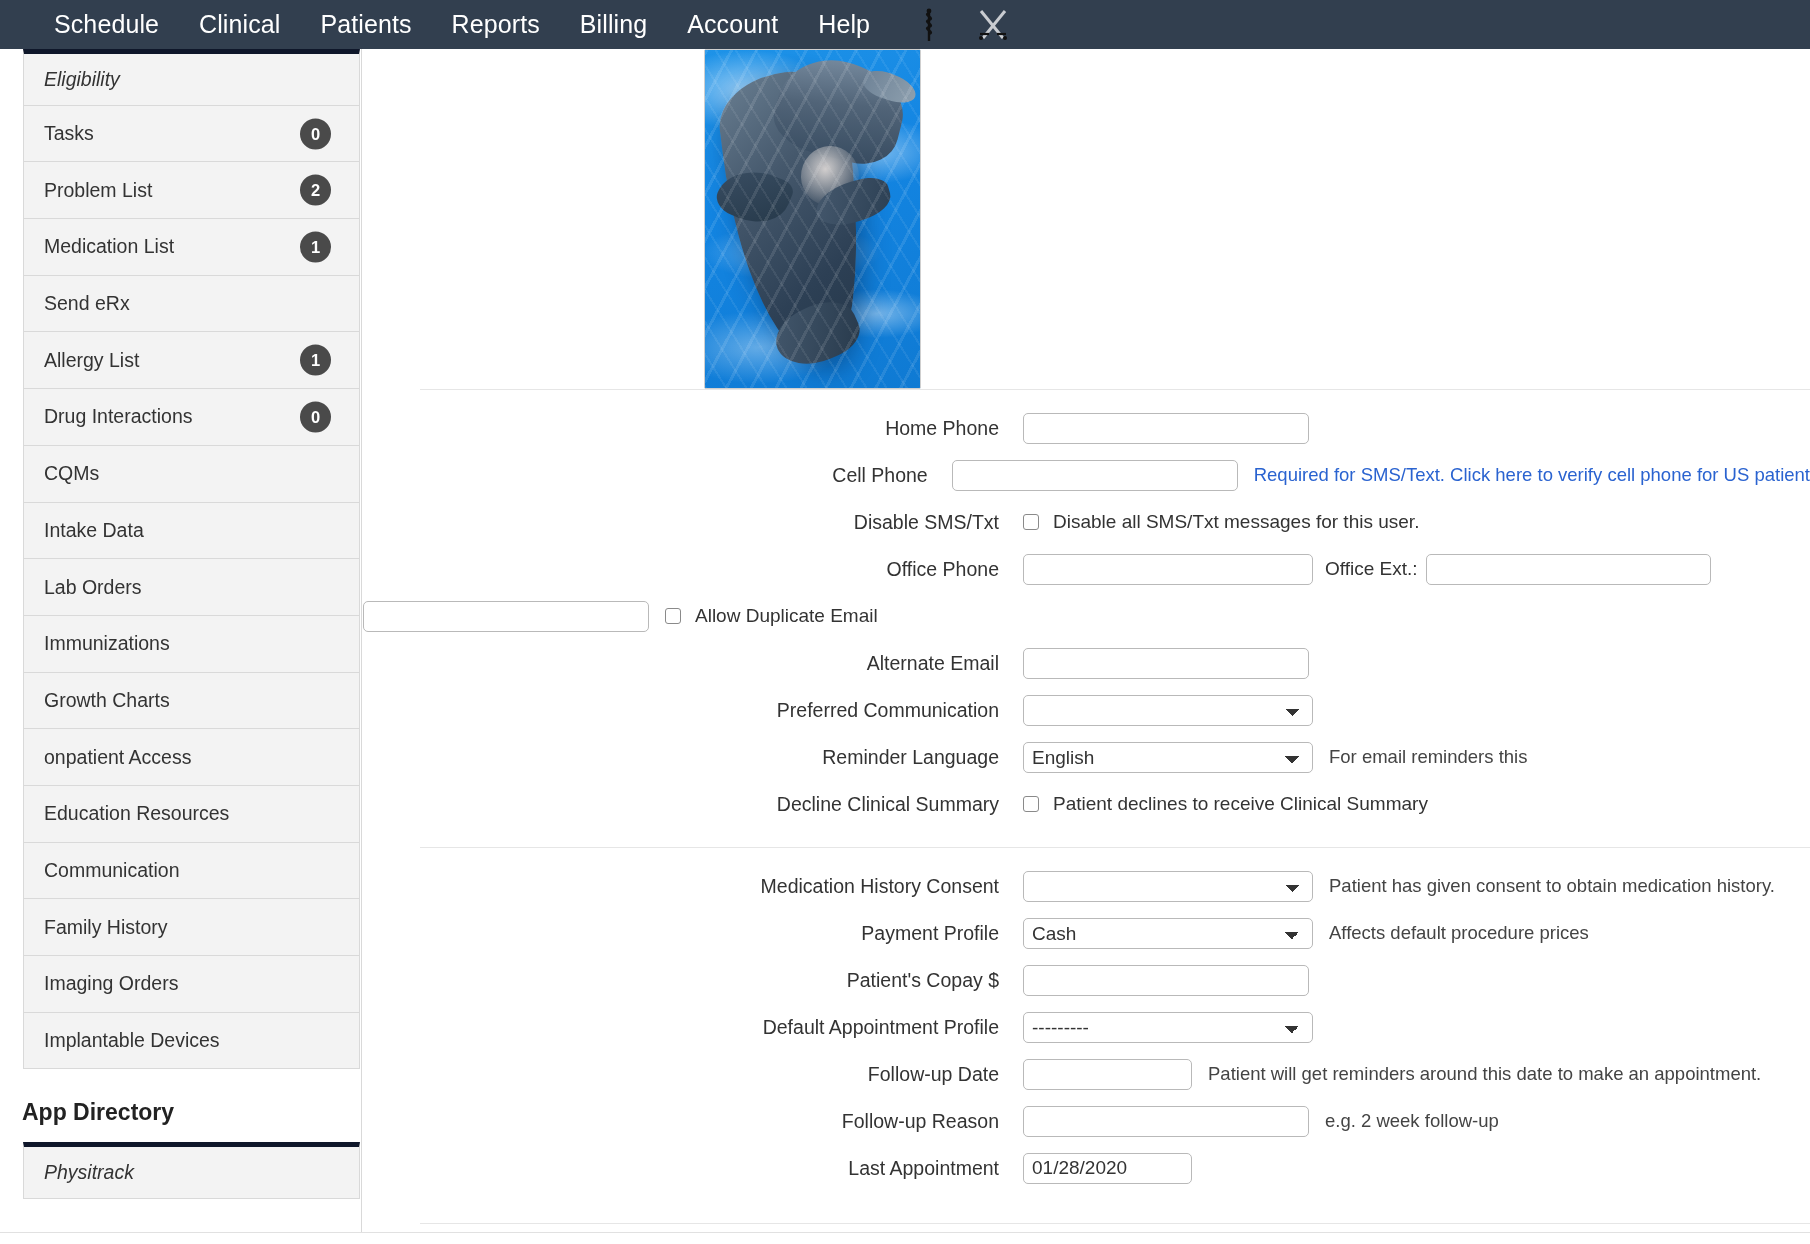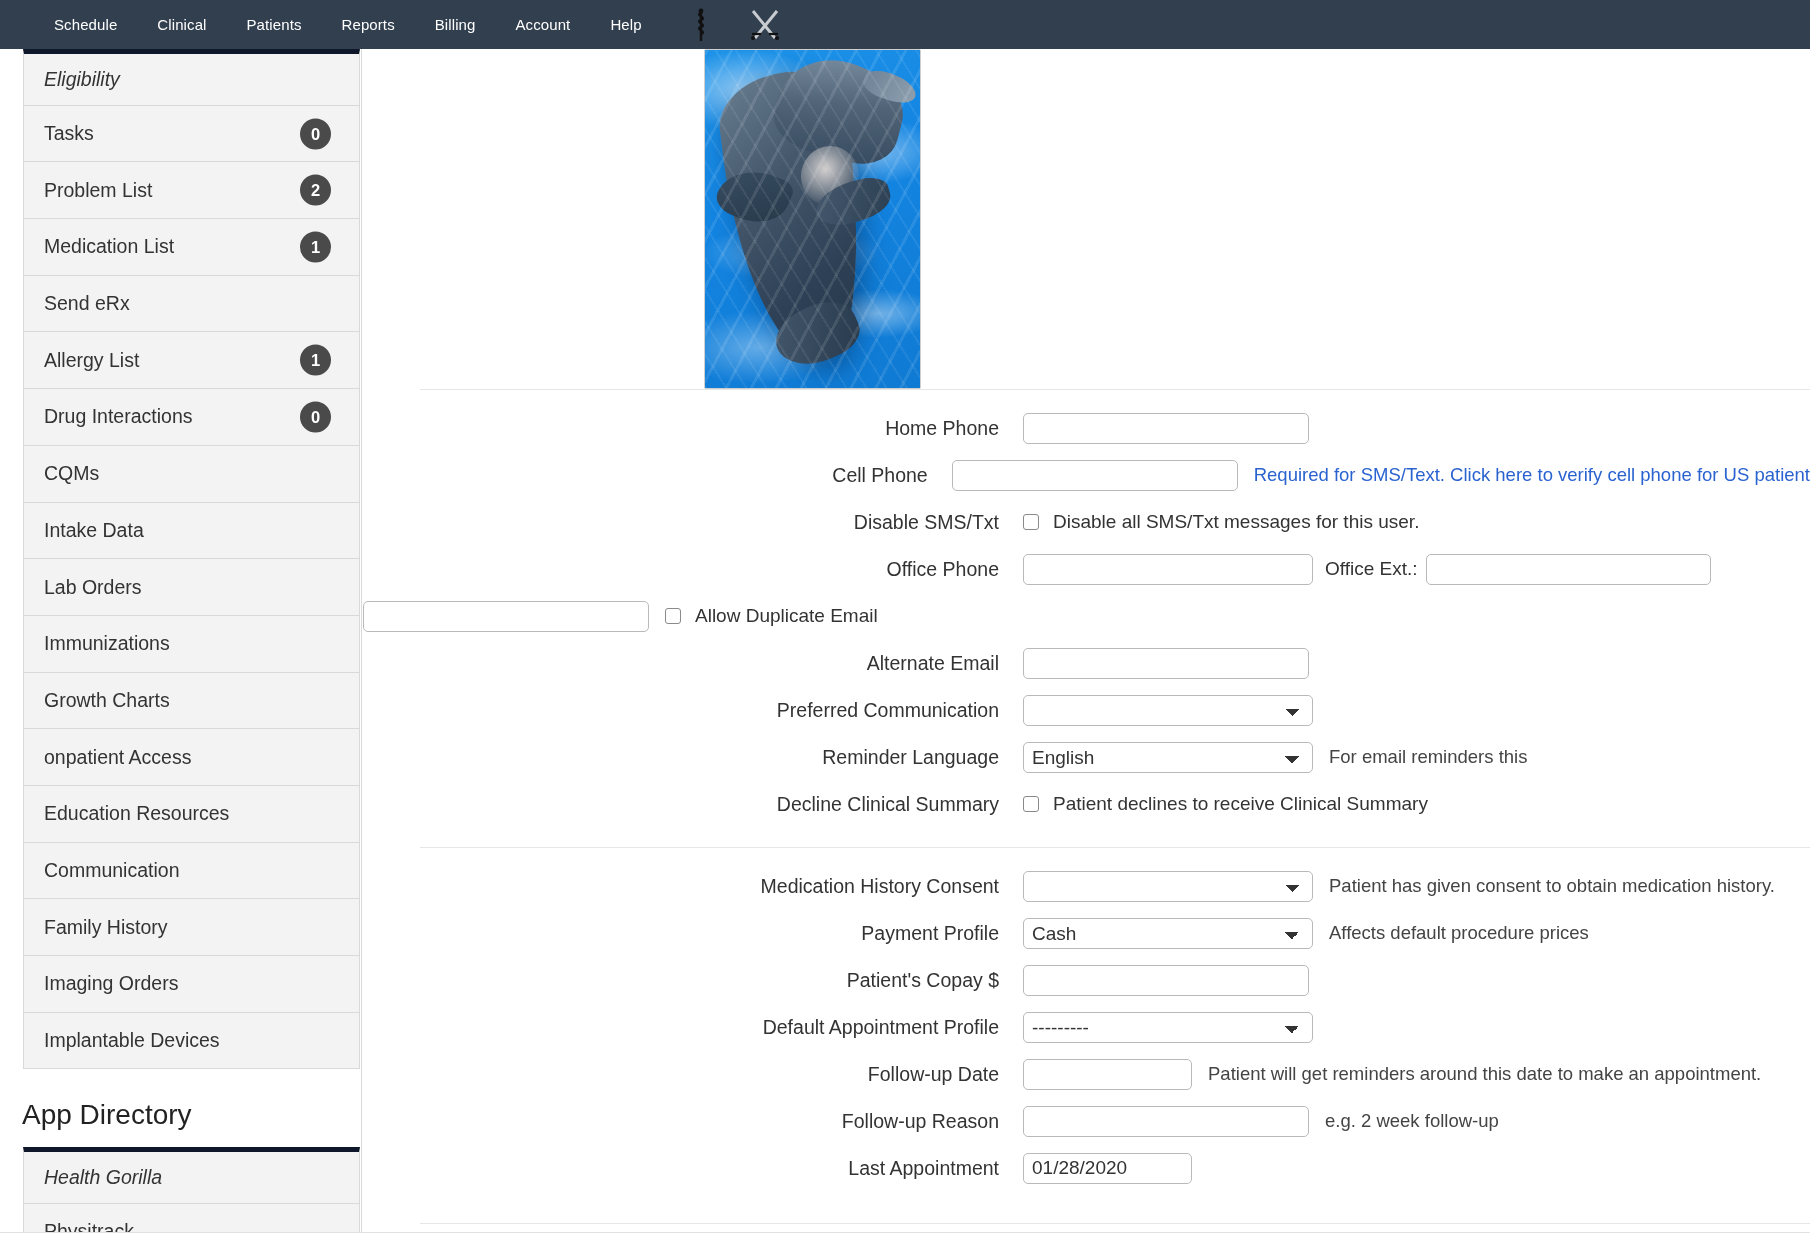--- a/index.html
+++ b/index.html
@@ -16,21 +16,21 @@
   .navbar {
     position: absolute; top:0; left:0;
     width: 1810px; height: 49px;
     background: #323f4f;
     display: flex; align-items: center;
     padding-left: 34px;
     z-index: 20;
   }
   .nav-item {
     color: #ffffff;
-    font-size: 15px;
+    font-size: 25px;
     letter-spacing: .1px;
     padding: 0 20px;
     line-height: 49px;
     white-space: nowrap;
     cursor: pointer;
   }
   .nav-icons { display:flex; align-items:center; margin-left: 22px; gap: 30px; }
   .nav-icon { width: 34px; height: 40px; display:flex; align-items:center; justify-content:center; cursor:pointer; }
 
   
@@ -65,22 +65,22 @@
     min-width: 31px; height: 31px;
     border-radius: 16px;
     background: #4a4a4a;
     color: #fff;
     font-size: 16.5px;
     font-weight: bold;
     display: flex; align-items: center; justify-content: center;
     padding: 0 8px;
   }
   .side-heading {
-    font-size: 28px;
-    font-weight: normal;
+    font-size: 23px;
+    font-weight: bold;
     color: #222;
     padding: 30px 12px 16px 22px;
   }
   .sidebar-divider {
     position:absolute; top:0; right:0; width:1px; height:100%;
     background:#d9d9d9;
   }
 
   
   .content {
@@ -385,23 +385,20 @@
         <div class="side-item">
           <span class="side-item-label">Imaging Orders</span>
         </div>
         <div class="side-item">
           <span class="side-item-label">Implantable Devices</span>
         </div>
       </div>
     <div class="side-heading">App Directory</div>
     <div class="side-list" id="side-apps">
         <div class="side-item">
-          <span class="side-item-label">Health Gorilla</span>
-        </div>
-        <div class="side-item">
           <span class="side-item-label">Physitrack</span>
         </div>
       </div>
     <div class="sidebar-divider"></div>
   </div>
 
   <div class="content">
 
     <div class="photo-wrap">
       <div class="photo">

